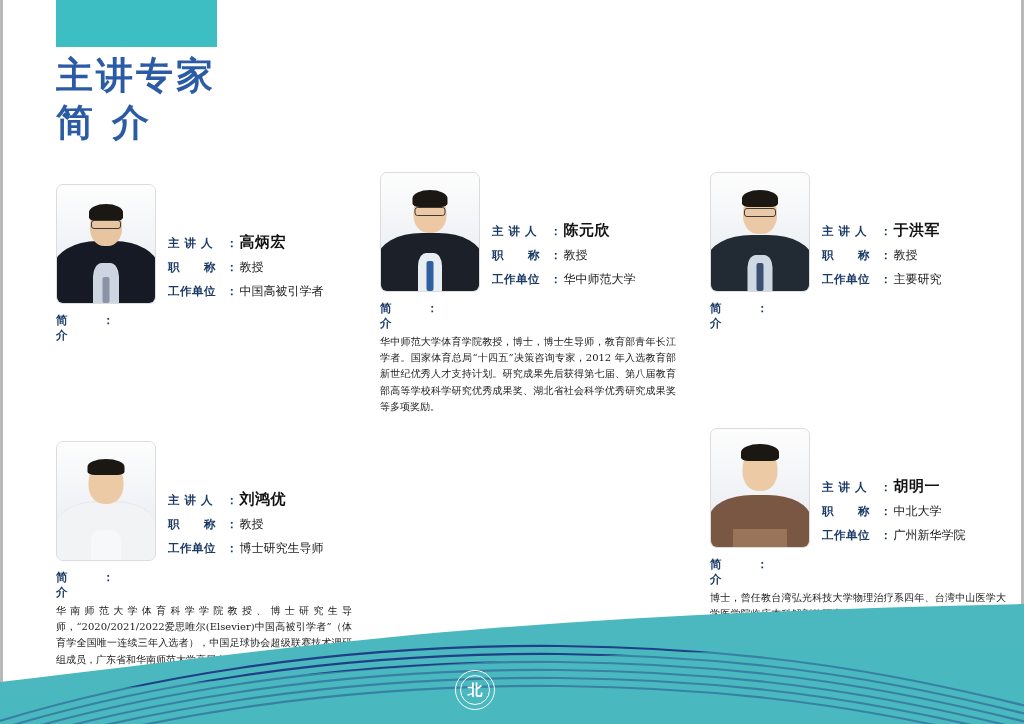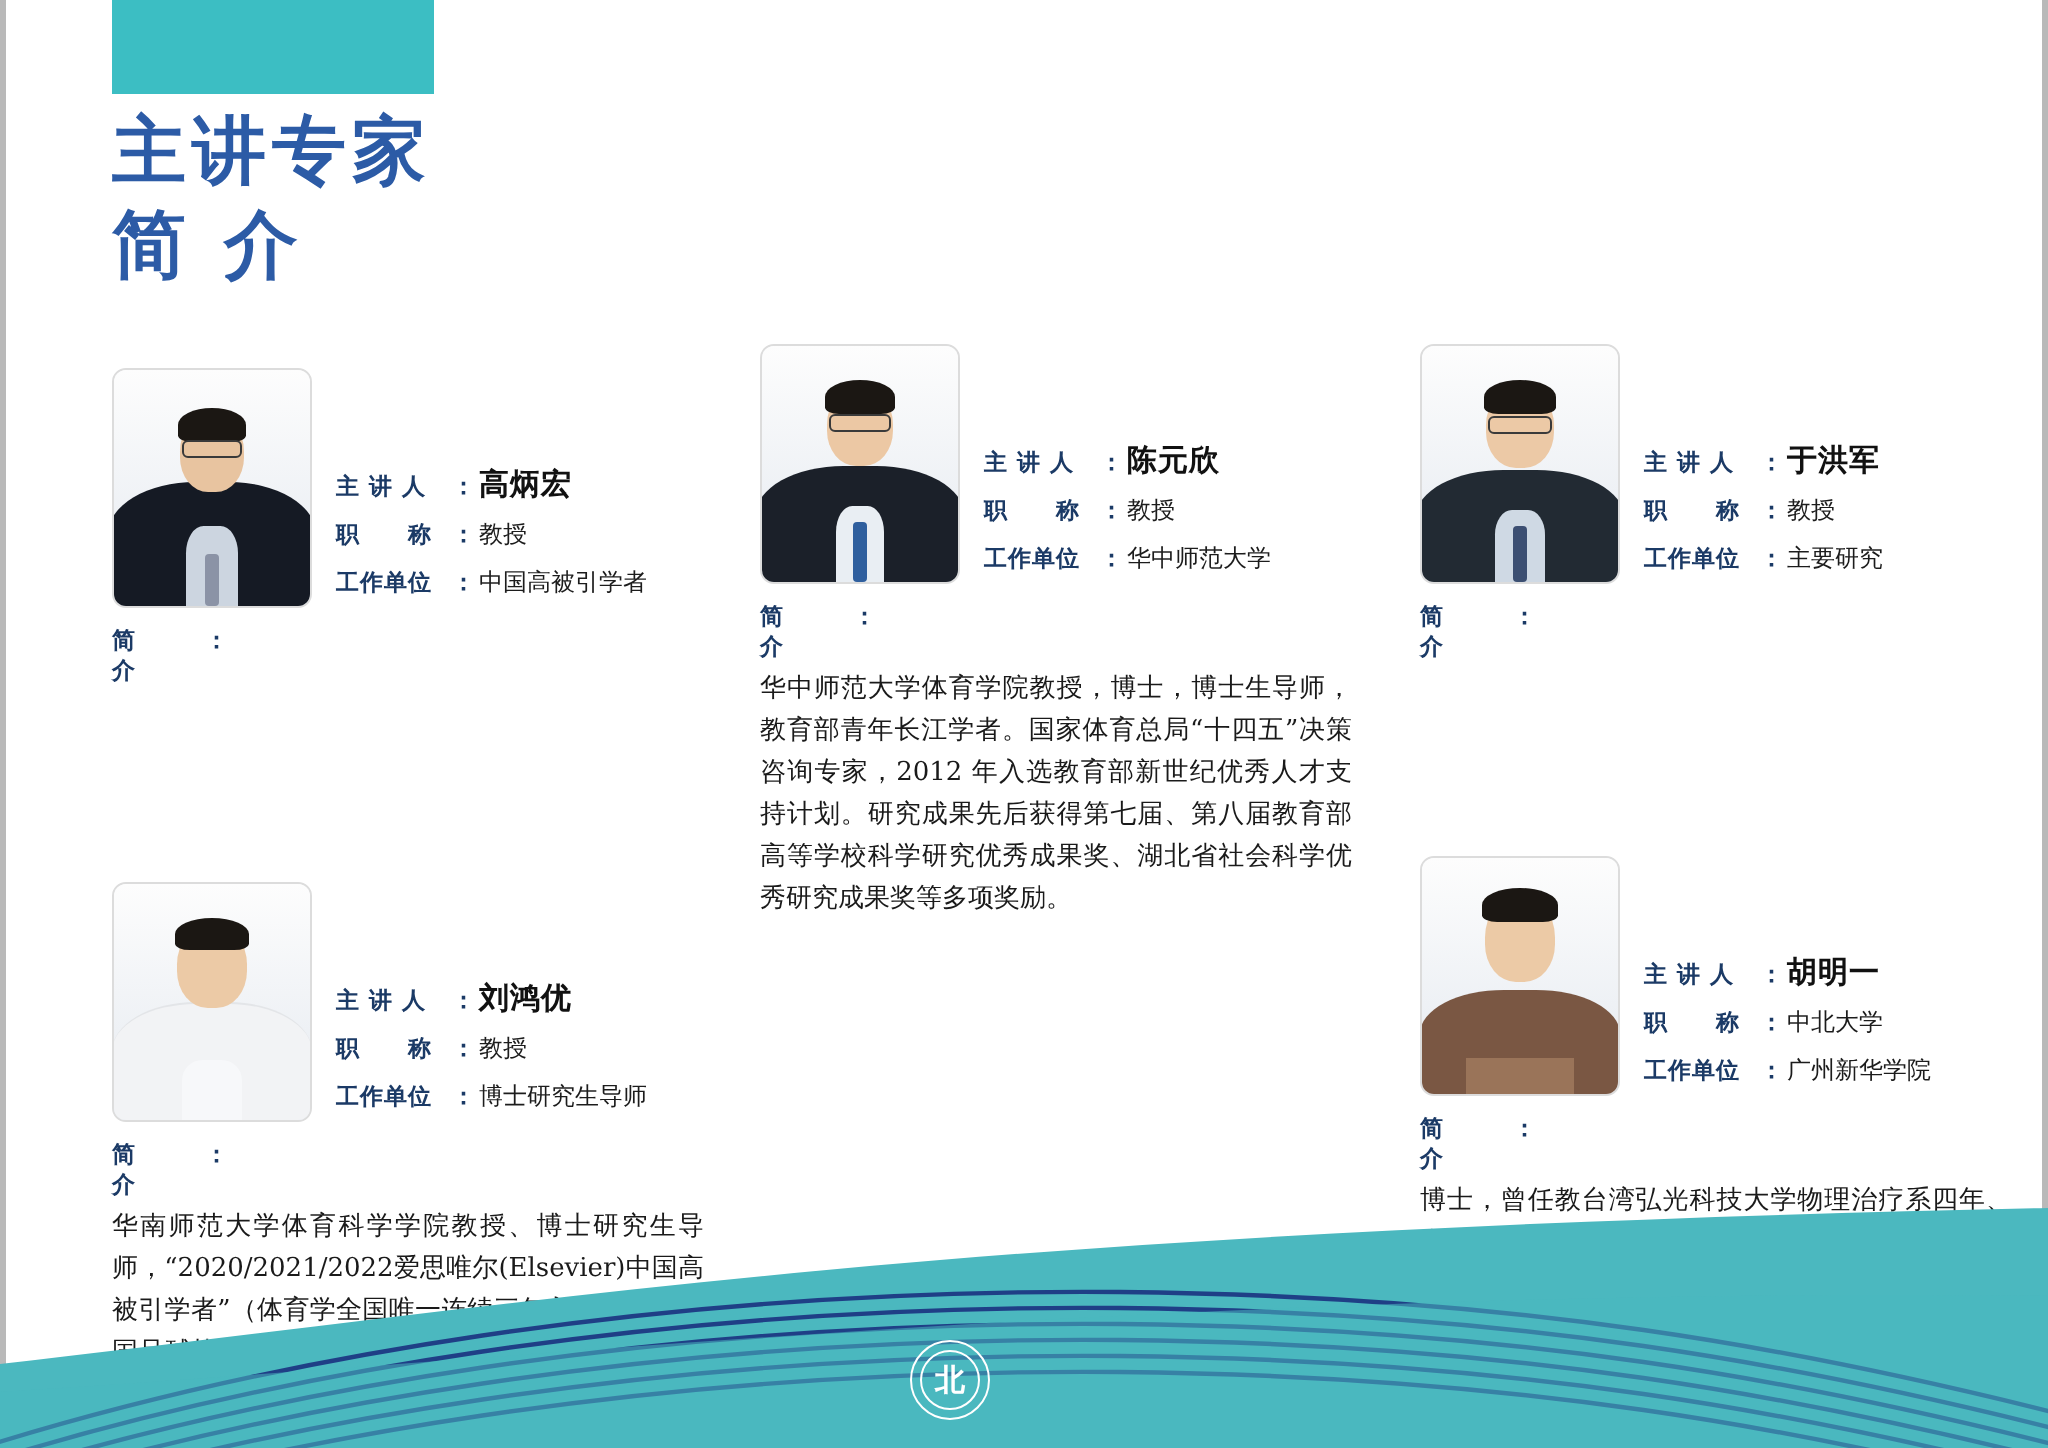--- a/index.html
+++ b/index.html
@@ -171,21 +171,21 @@
     color: #1b3a66;
     font-weight: 700;
     font-size: 11.5px;
     display: flex;
     width: 58px;
     justify-content: space-between;
   }
   .bio-head .c { margin-left: 1px; }
   .bio-text {
     margin-top: 3px;
-    font-size: 13px;
+    font-size: 10px;
     line-height: 1.62;
     color: #1a1a1a;
     text-align: justify;
     text-justify: inter-ideograph;
     font-family: "DejaVu Serif", "Liberation Serif", serif;
   }
 
   
   .deco {
     position: absolute;

